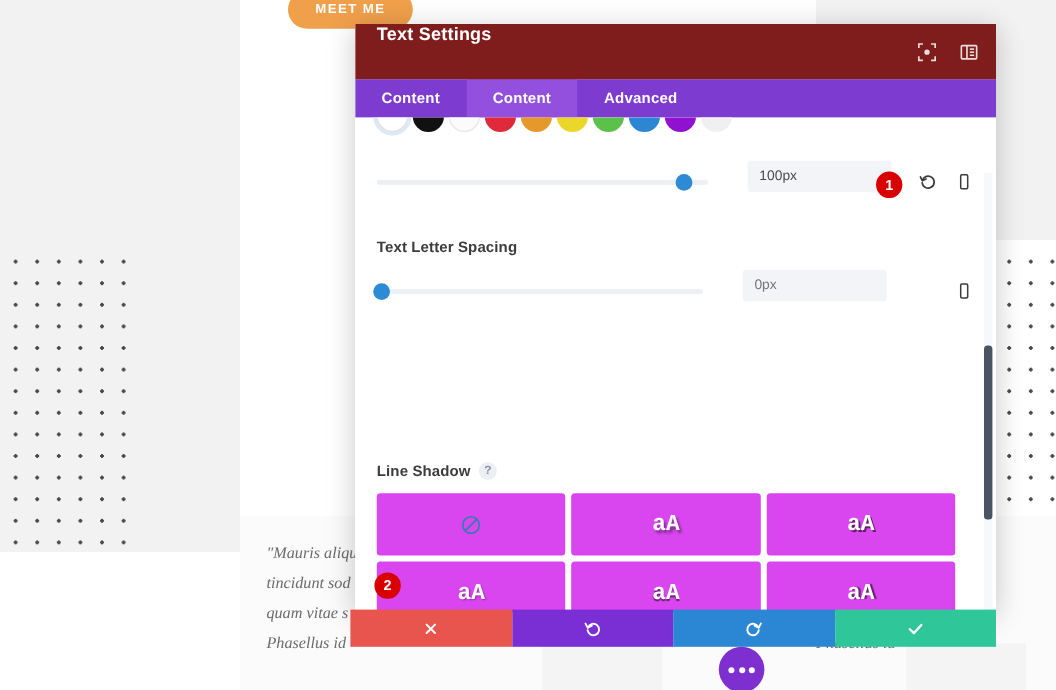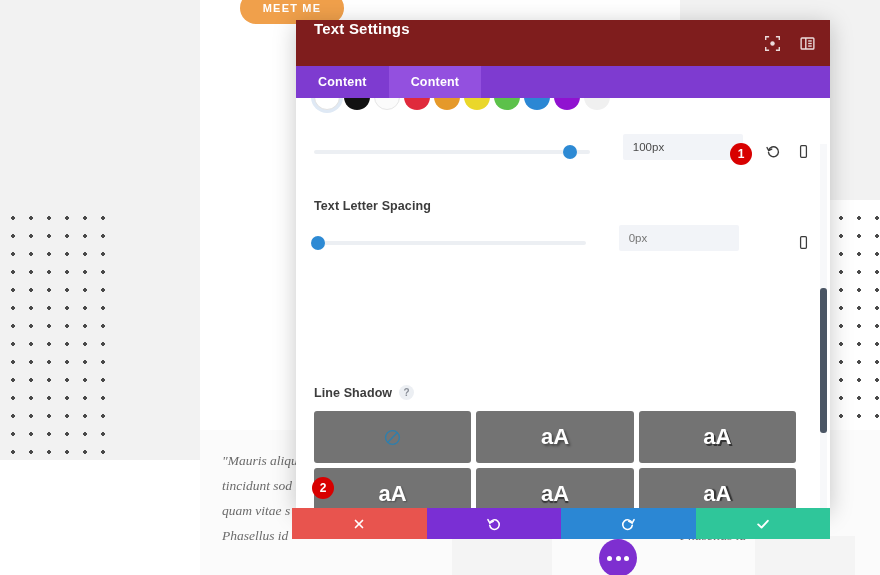--- a/index.html
+++ b/index.html
@@ -271,30 +271,30 @@
 
   
   .shadow-grid {
     display: grid;
     grid-template-columns: repeat(3, 1fr);
     gap: 5px;
     margin-top: 11px;
   }
   .shadow-tile {
     height: 52px;
-    background: #737373;
+    background: #d946ef;
     border-radius: 3px;
     display: flex;
     align-items: center;
     justify-content: center;
     cursor: pointer;
-    font-size: 22px;
+    font-size: 19px;
     font-weight: bold;
     color: #ffffff;
-    font-family: Liberation Sans, sans-serif;
+    font-family: Liberation Mono, monospace;
   }
   .sh1 { text-shadow: 0.1em 0.1em 0.12em rgba(0,0,0,0.42); }
   .sh2 { text-shadow: 0.08em 0.08em 0.02em rgba(0,0,0,0.55); }
   .sh3 { text-shadow: 0.05em 0.05em 0.08em rgba(0,0,0,0.30); }
   .sh4 { text-shadow: 0 0.09em 0.05em rgba(0,0,0,0.55); }
   .sh5 { text-shadow: 0.1em 0 0.05em rgba(0,0,0,0.55); }
 
   
   .modal-scroll-track {
     position: absolute;
@@ -406,20 +406,21 @@
           <line x1="10.8" y1="10" x2="15" y2="10"></line>
           <line x1="10.8" y1="13" x2="15" y2="13"></line>
         </svg>
       </span>
     </div>
   </div>
 
   <div class="tabbar">
     <button class="tab">Content</button>
     <button class="tab active">Content</button>
+    <button class="tab">Advanced</button>
   </div>
 
   <div class="modal-body">
 
     <div class="swatch-row">
       <span class="swatch sel"></span>
       <span class="swatch" style="background:#111111"></span>
       <span class="swatch" style="background:#fbfbfb;border:1px solid #e6e6e6"></span>
       <span class="swatch" style="background:#e02a3c"></span>
       <span class="swatch" style="background:#e5992a"></span>

